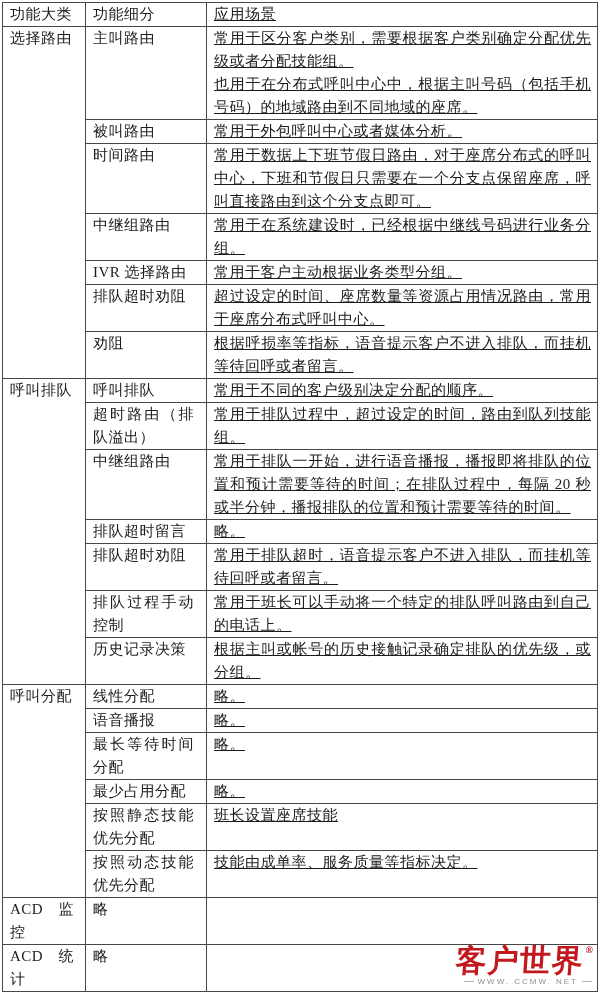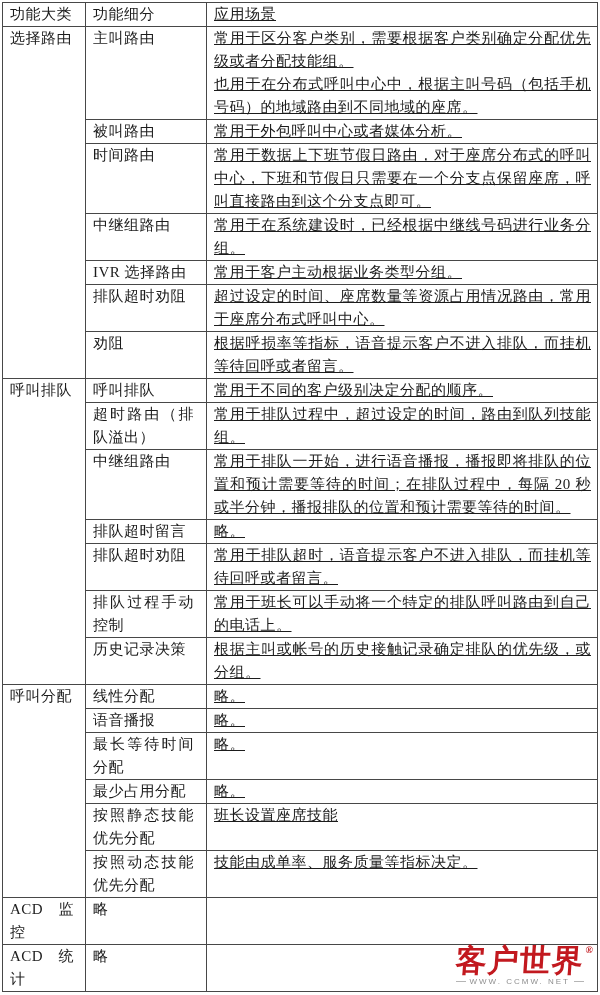--- a/index.html
+++ b/index.html
@@ -59,21 +59,21 @@
     margin-left: 1px;
   }
   .logo-url {
     margin-top: 1px;
     font-family: "Liberation Sans", "DejaVu Sans", sans-serif;
     font-size: 8px;
     letter-spacing: 2px;
     color: #8f8f8f;
     display: flex;
     align-items: center;
-    justify-content: flex-start;
+    justify-content: flex-end;
     gap: 4px;
     white-space: nowrap;
   }
   .logo-url::before, .logo-url::after {
     content: "";
     display: inline-block;
     width: 10px; height: 1px;
     background: #b5b5b5;
   }
 </style>

